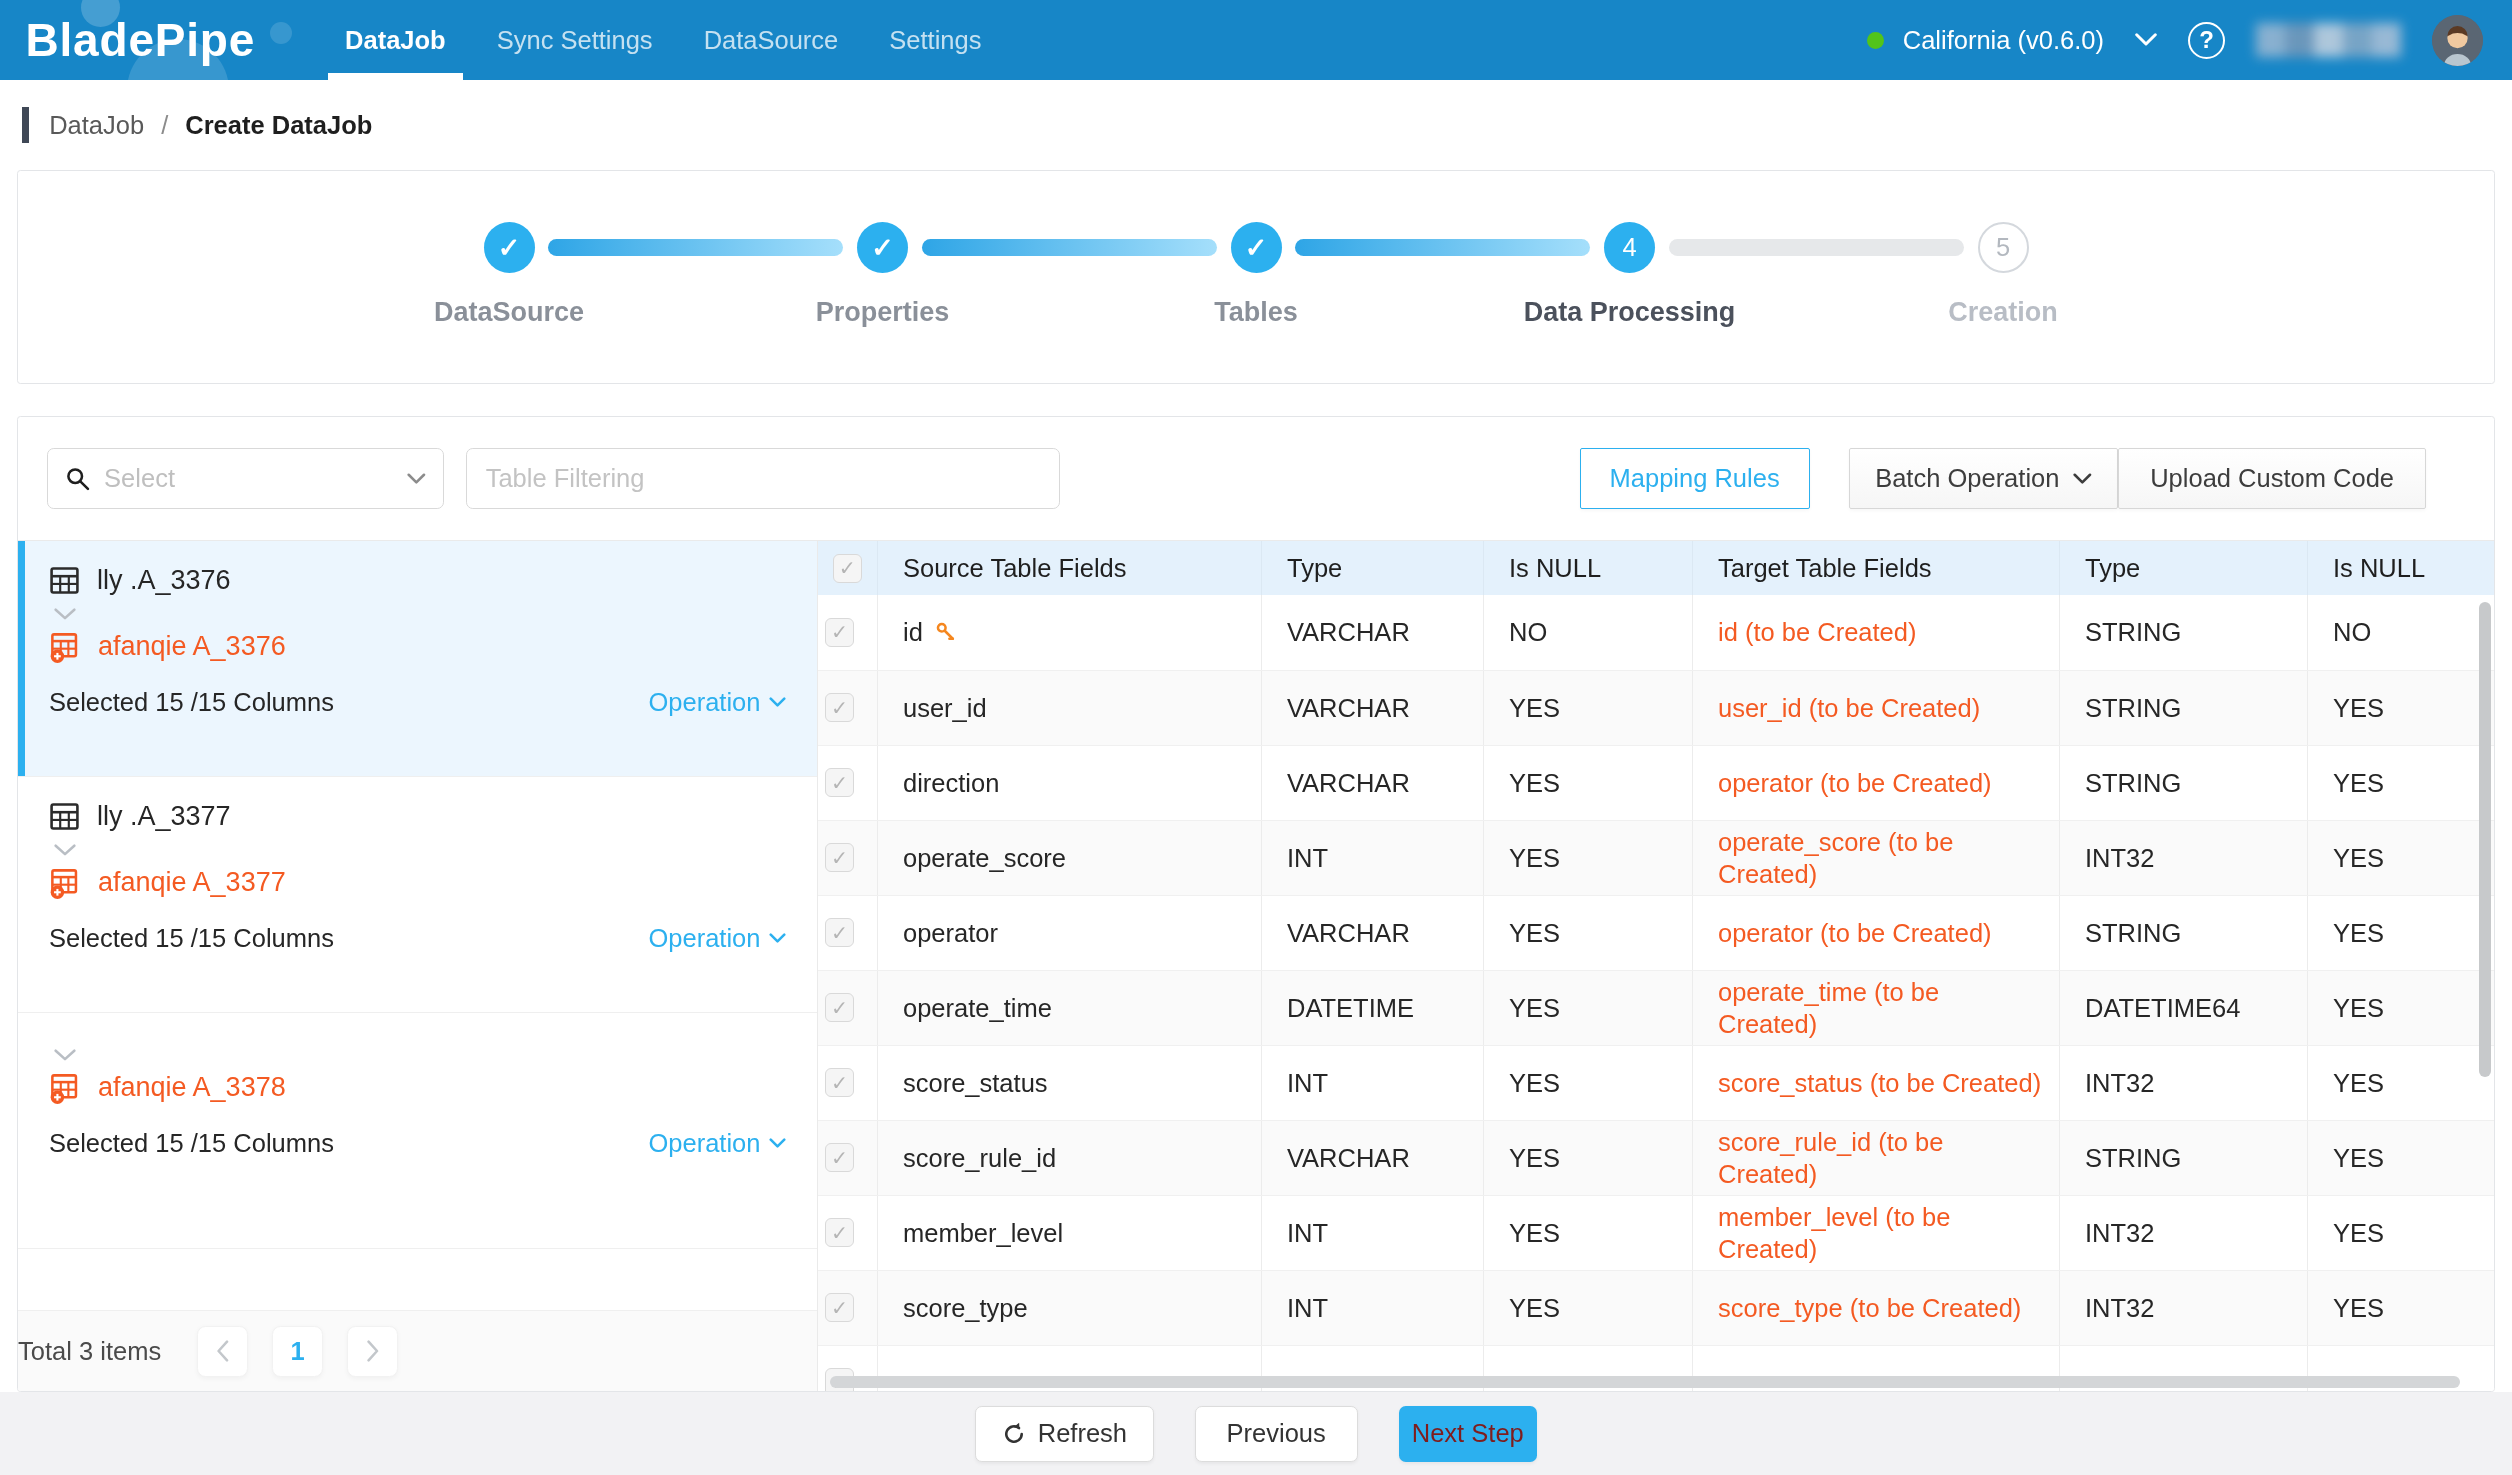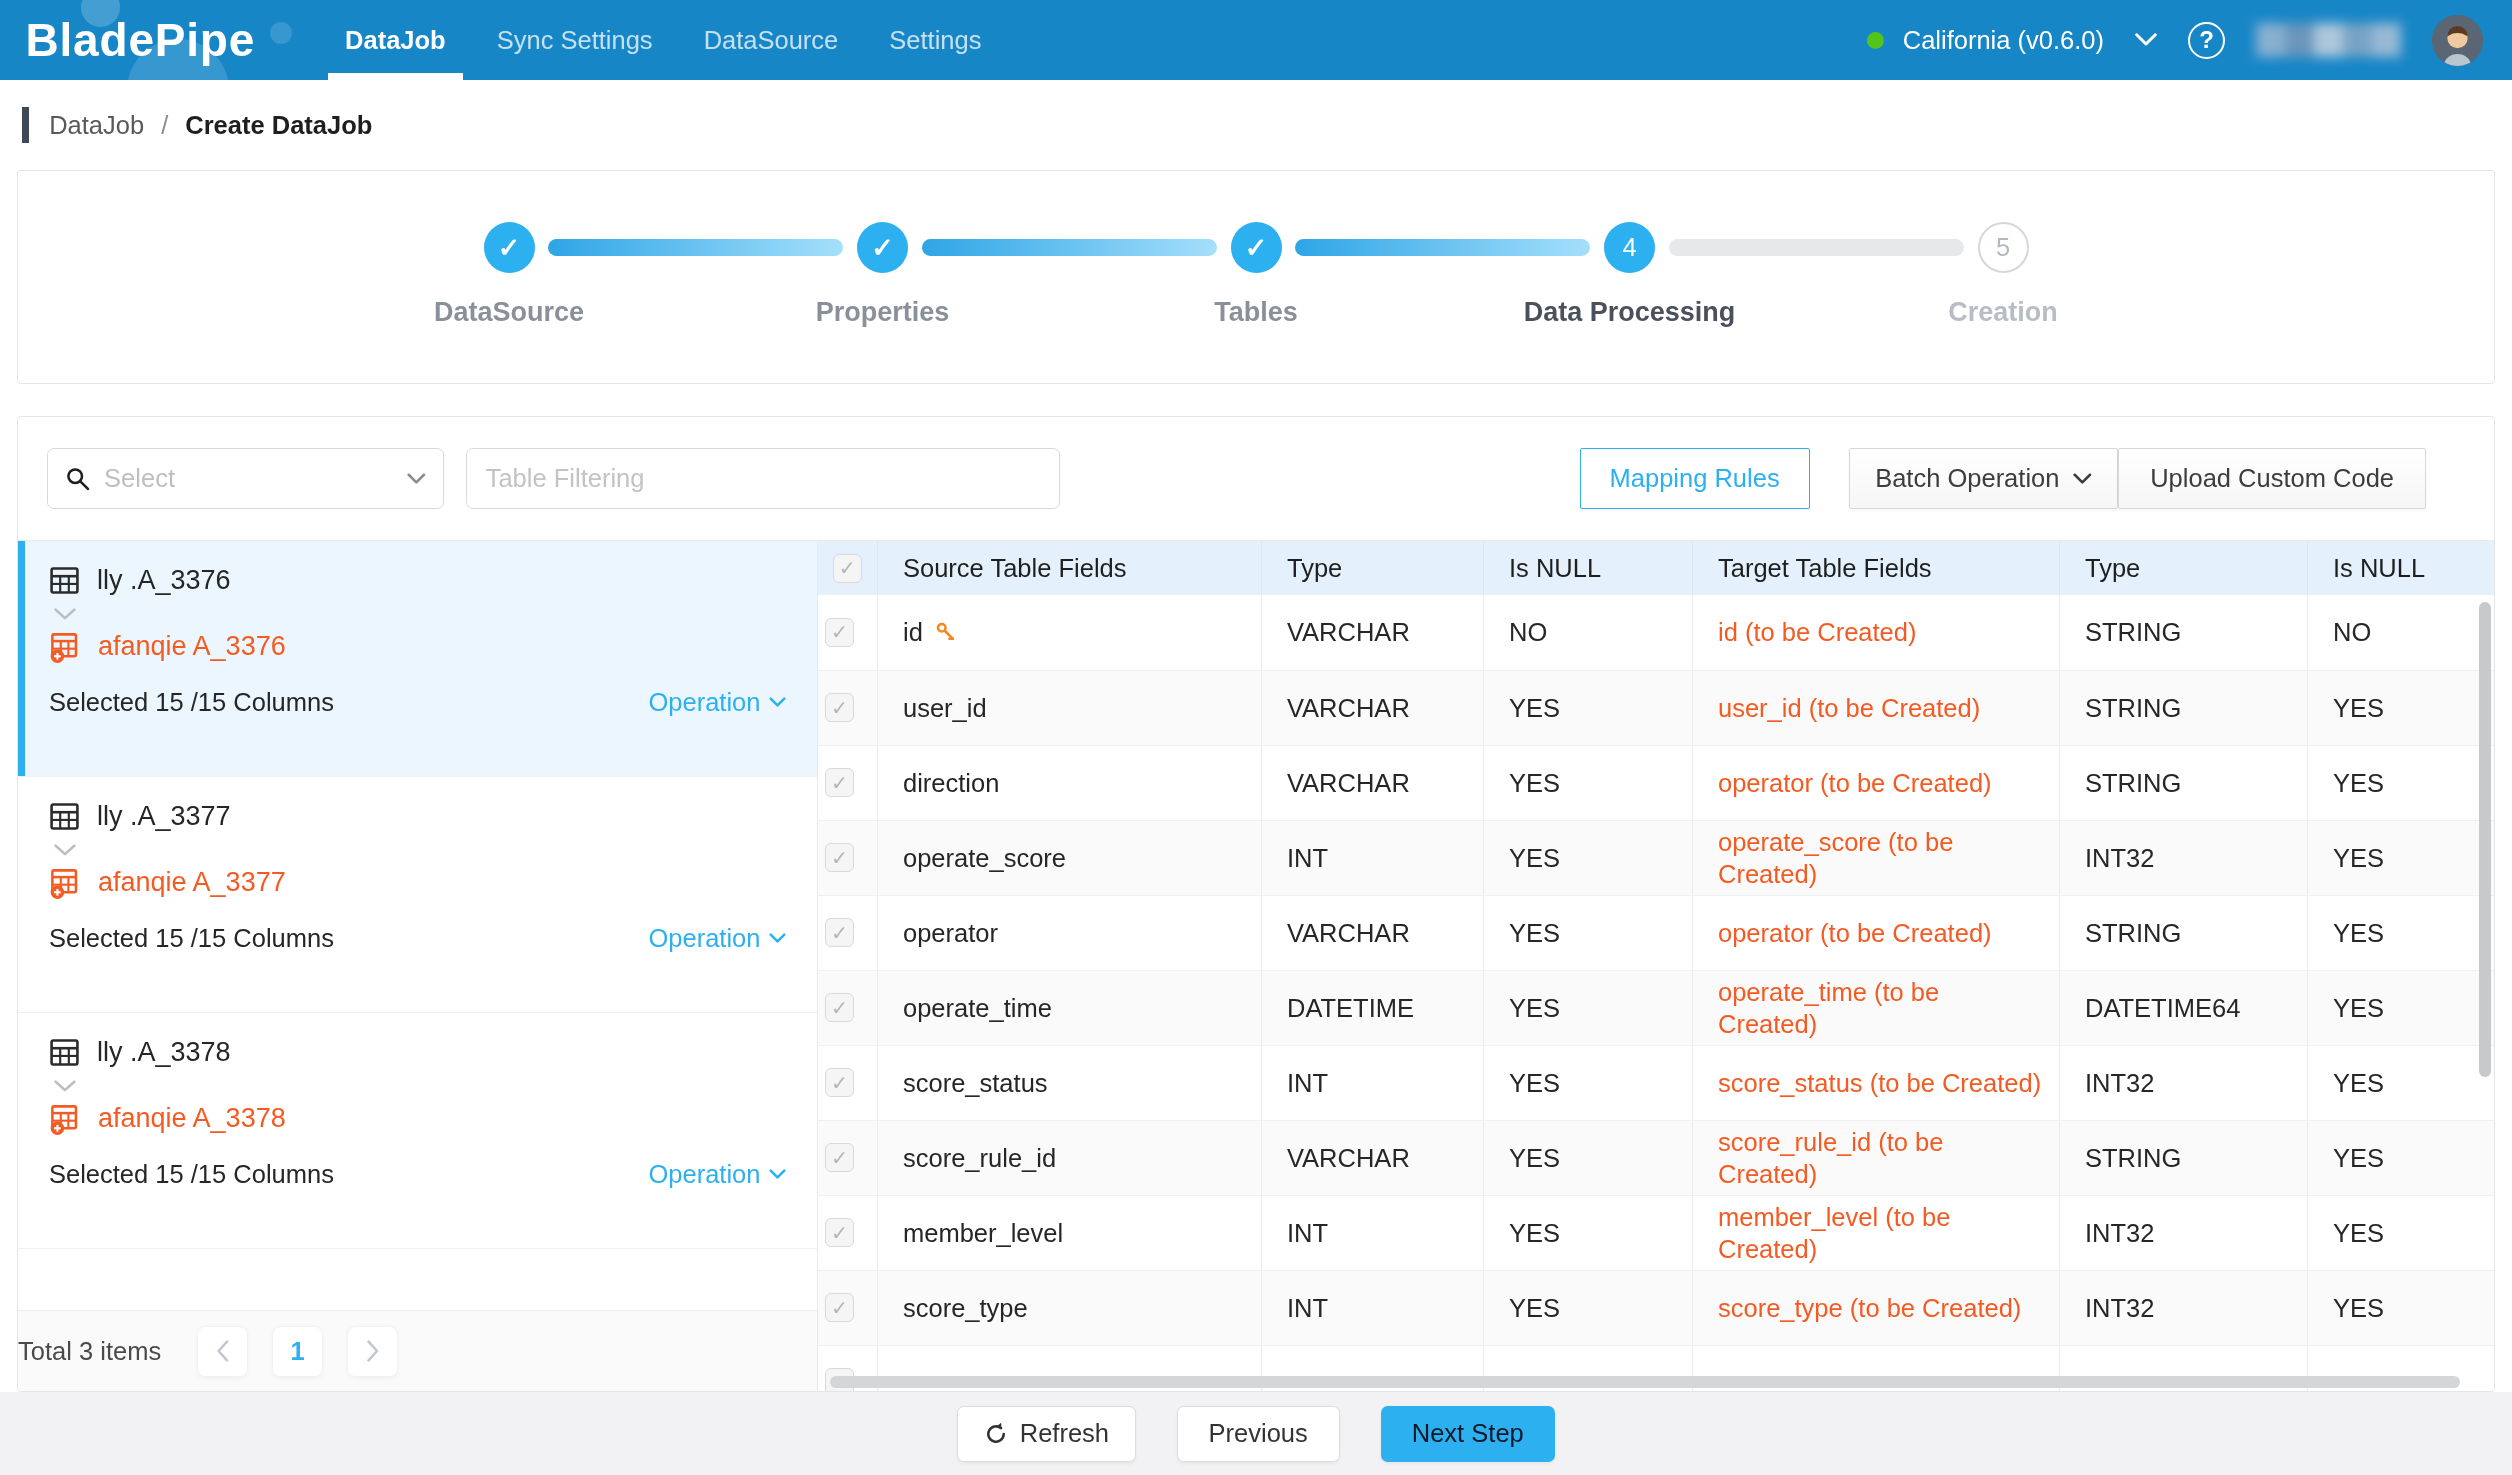--- a/index.html
+++ b/index.html
@@ -112,21 +112,21 @@
   .src-cell-inner { display:flex; align-items:center; gap:12px; }
   .vscroll { position:absolute; right:3.4px; top:61px; width:12px; height:475px; background:#c7c9cb; border-radius:6.8px; }
   .hscroll { position:absolute; left:12px; right:34px; bottom:3.4px; height:12px; background:#d4d6d8; border-radius:6.8px; }
 
   
   .footer { height:83px; background:#f2f2f4; display:flex; align-items:center; justify-content:center; gap:41px; }
   .fbtn { height:56px; border-radius:6.8px; font-size:25.5px; display:inline-flex; align-items:center; justify-content:center;
           background:#ffffff; border:1.7px solid #dcdcdc; color:#333333; cursor:pointer; box-shadow:0 1.7px 3.4px rgba(0,0,0,0.05); }
   .fbtn-refresh { padding:0 25.5px; gap:12px; }
   .fbtn-prev { padding:0 31px; }
-  .fbtn-next { padding:0 31px; background:#2cb0ef; border:none; color:#0f172a; }
+  .fbtn-next { padding:0 13px; background:#2cb0ef; border:none; color:#7f1d1d; }
 
   svg { display:block; }
 </style>
 </head>
 <body>
 
 <div class="navbar">
   <div class="logo">
     <span class="bubble b1"></span>
     <span class="bubble b2"></span>
@@ -335,32 +335,20 @@
           <span class="op-link">
             <span>Operation</span>
             <svg width="17" height="11" viewBox="0 0 20 13">
                 <path d="M2 2 L10 10 L18 2" fill="none" stroke="#2cb0ef" stroke-width="3" stroke-linecap="round" stroke-linejoin="round"></path>
               </svg>
           </span>
         </div>
       </div>
 
       <div class="tbl-item">
-        <div class="tbl-line">
-          <span>
-            <svg width="31" height="31" viewBox="0 0 36 36">
-                <rect x="3" y="4" width="30" height="28" rx="2" fill="none" stroke="#2b2b2b" stroke-width="3"></rect>
-                <line x1="3" y1="13" x2="33" y2="13" stroke="#2b2b2b" stroke-width="3"></line>
-                <line x1="13" y1="13" x2="13" y2="32" stroke="#2b2b2b" stroke-width="2.5"></line>
-                <line x1="23" y1="13" x2="23" y2="32" stroke="#2b2b2b" stroke-width="2.5"></line>
-                <line x1="3" y1="22" x2="33" y2="22" stroke="#2b2b2b" stroke-width="2.5"></line>
-              </svg>
-          </span>
-          <span class="tbl-src">lly .A_3378</span>
-        </div>
         <div class="tbl-chev">
           <svg width="22" height="12.7" viewBox="0 0 26 15">
               <path d="M2 2 L13 12 L24 2" fill="none" stroke="#b9bec4" stroke-width="3" stroke-linecap="round" stroke-linejoin="round"></path>
             </svg>
         </div>
         <div class="tbl-line">
           <span>
             <svg width="32" height="32" viewBox="0 0 38 38">
                 <rect x="4" y="4" width="28" height="26" rx="2" fill="none" stroke="#f45a22" stroke-width="3"></rect>
                 <line x1="4" y1="12" x2="32" y2="12" stroke="#f45a22" stroke-width="3"></line>

